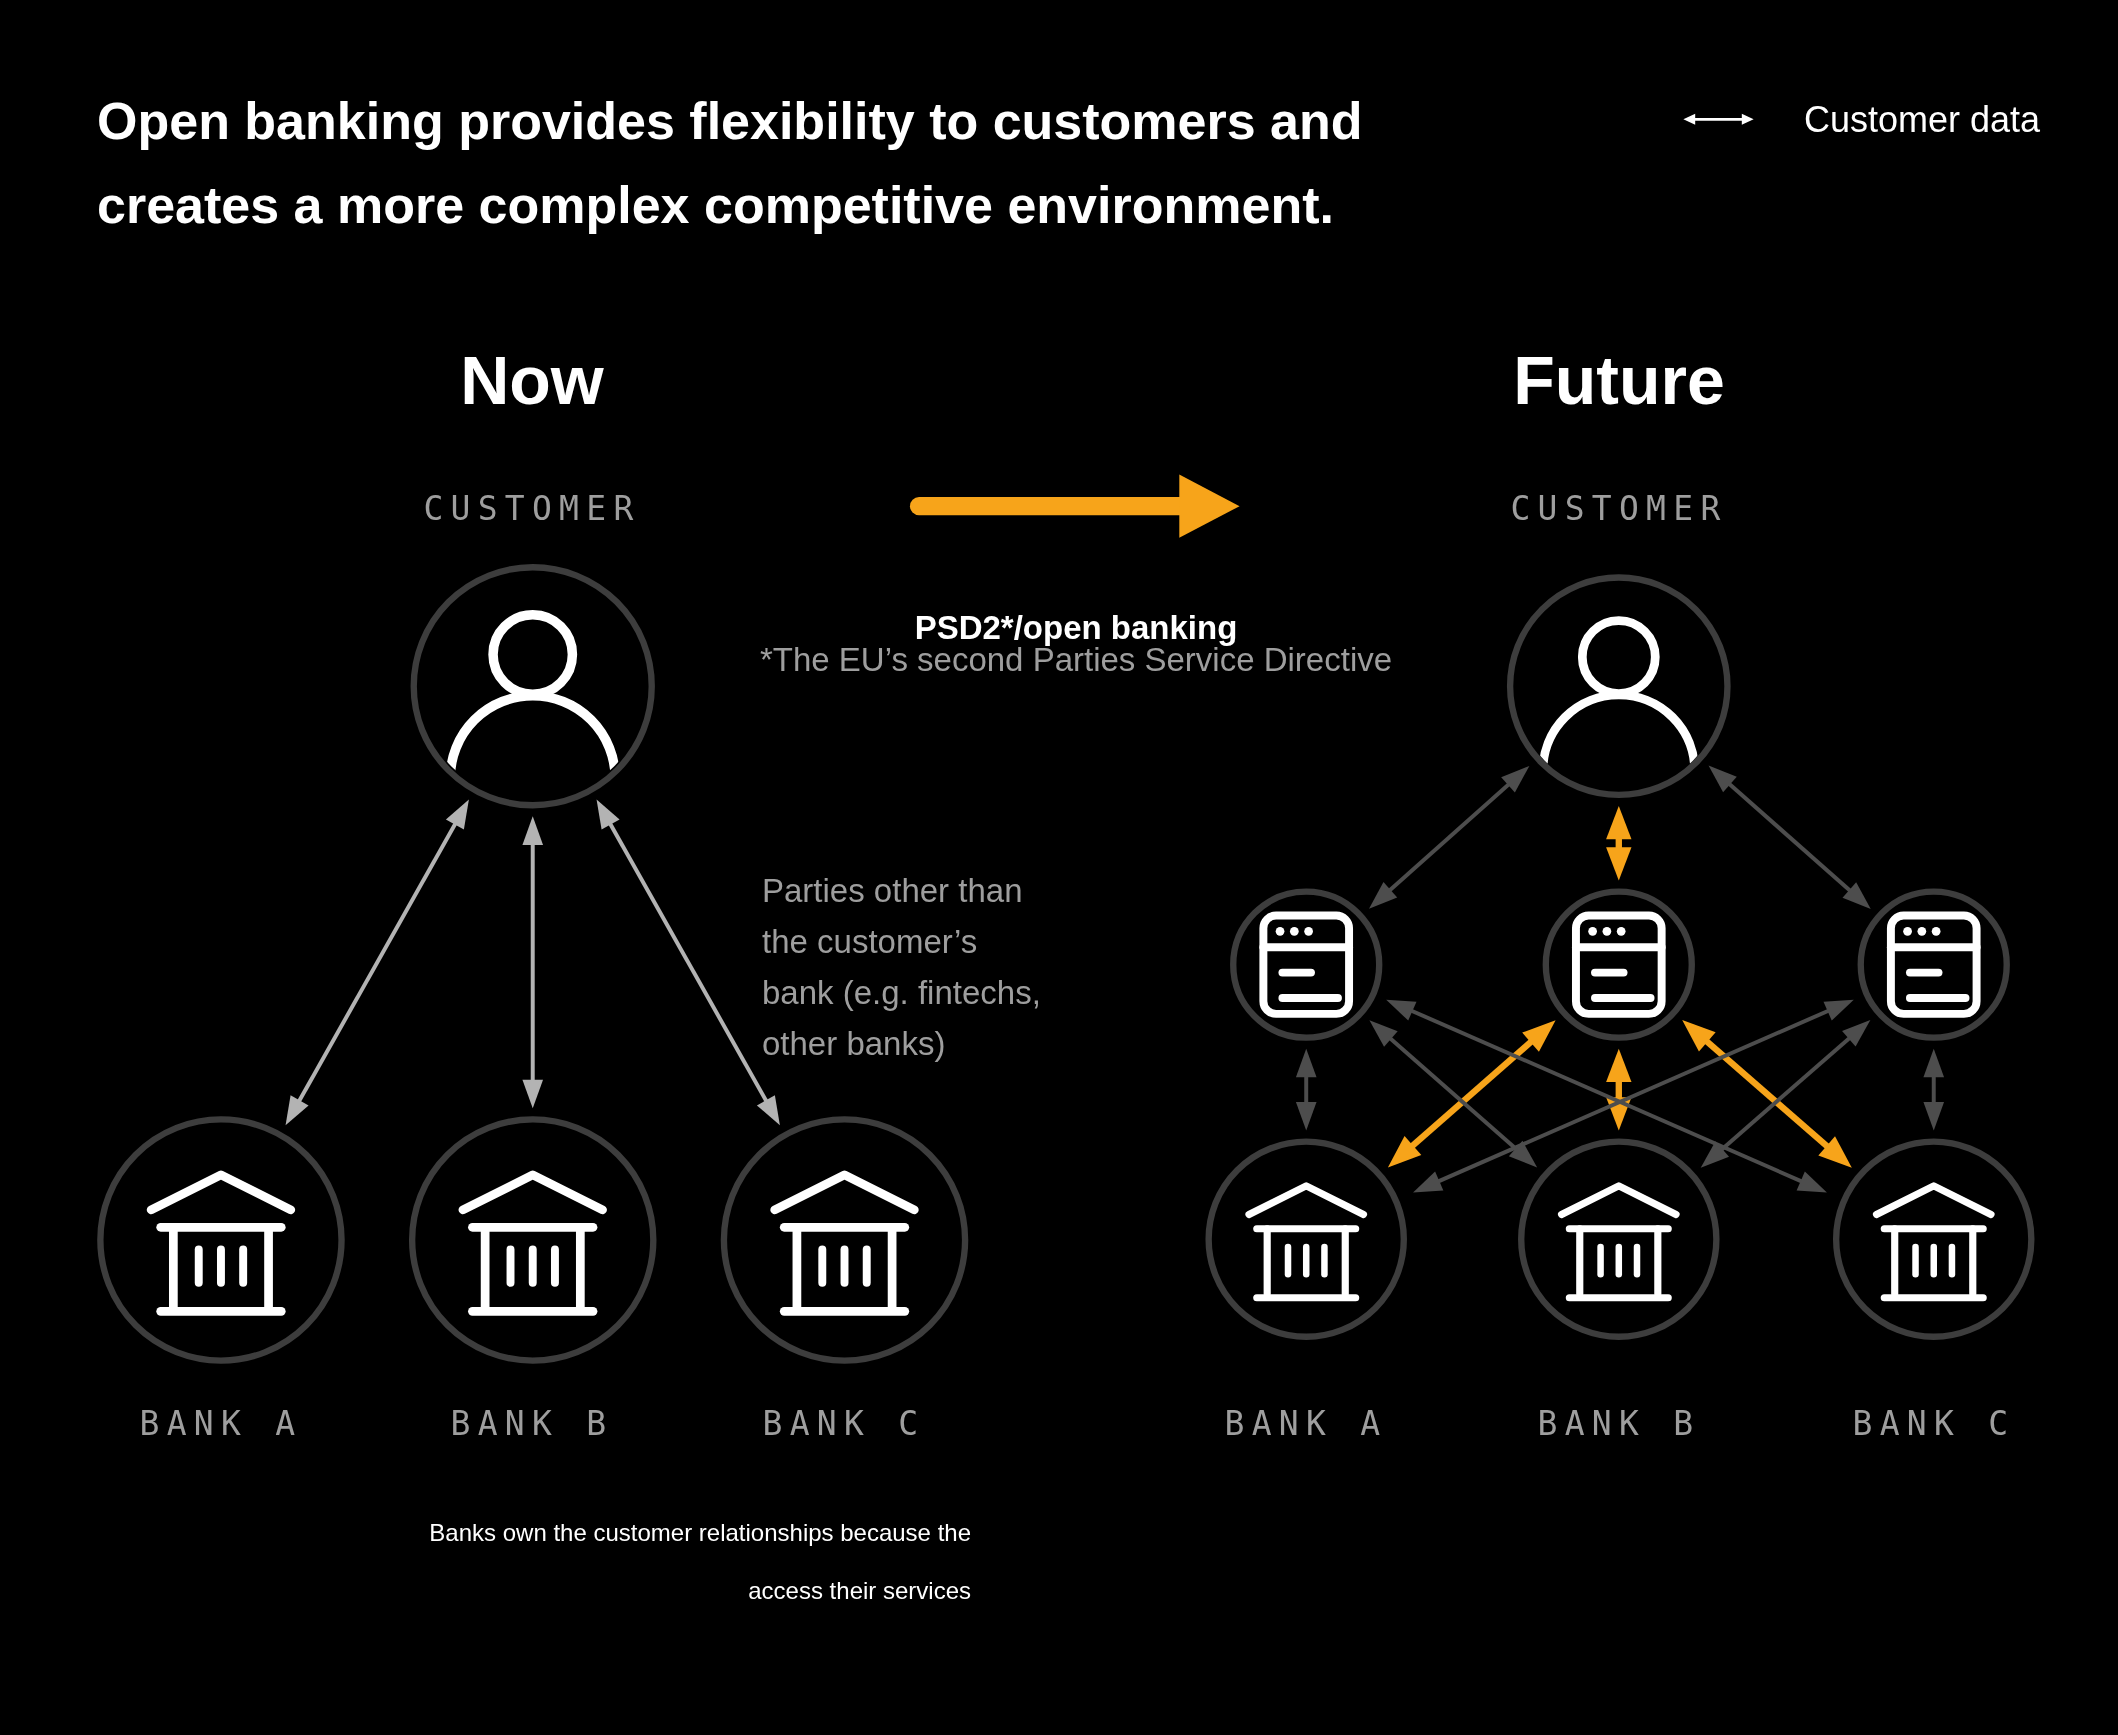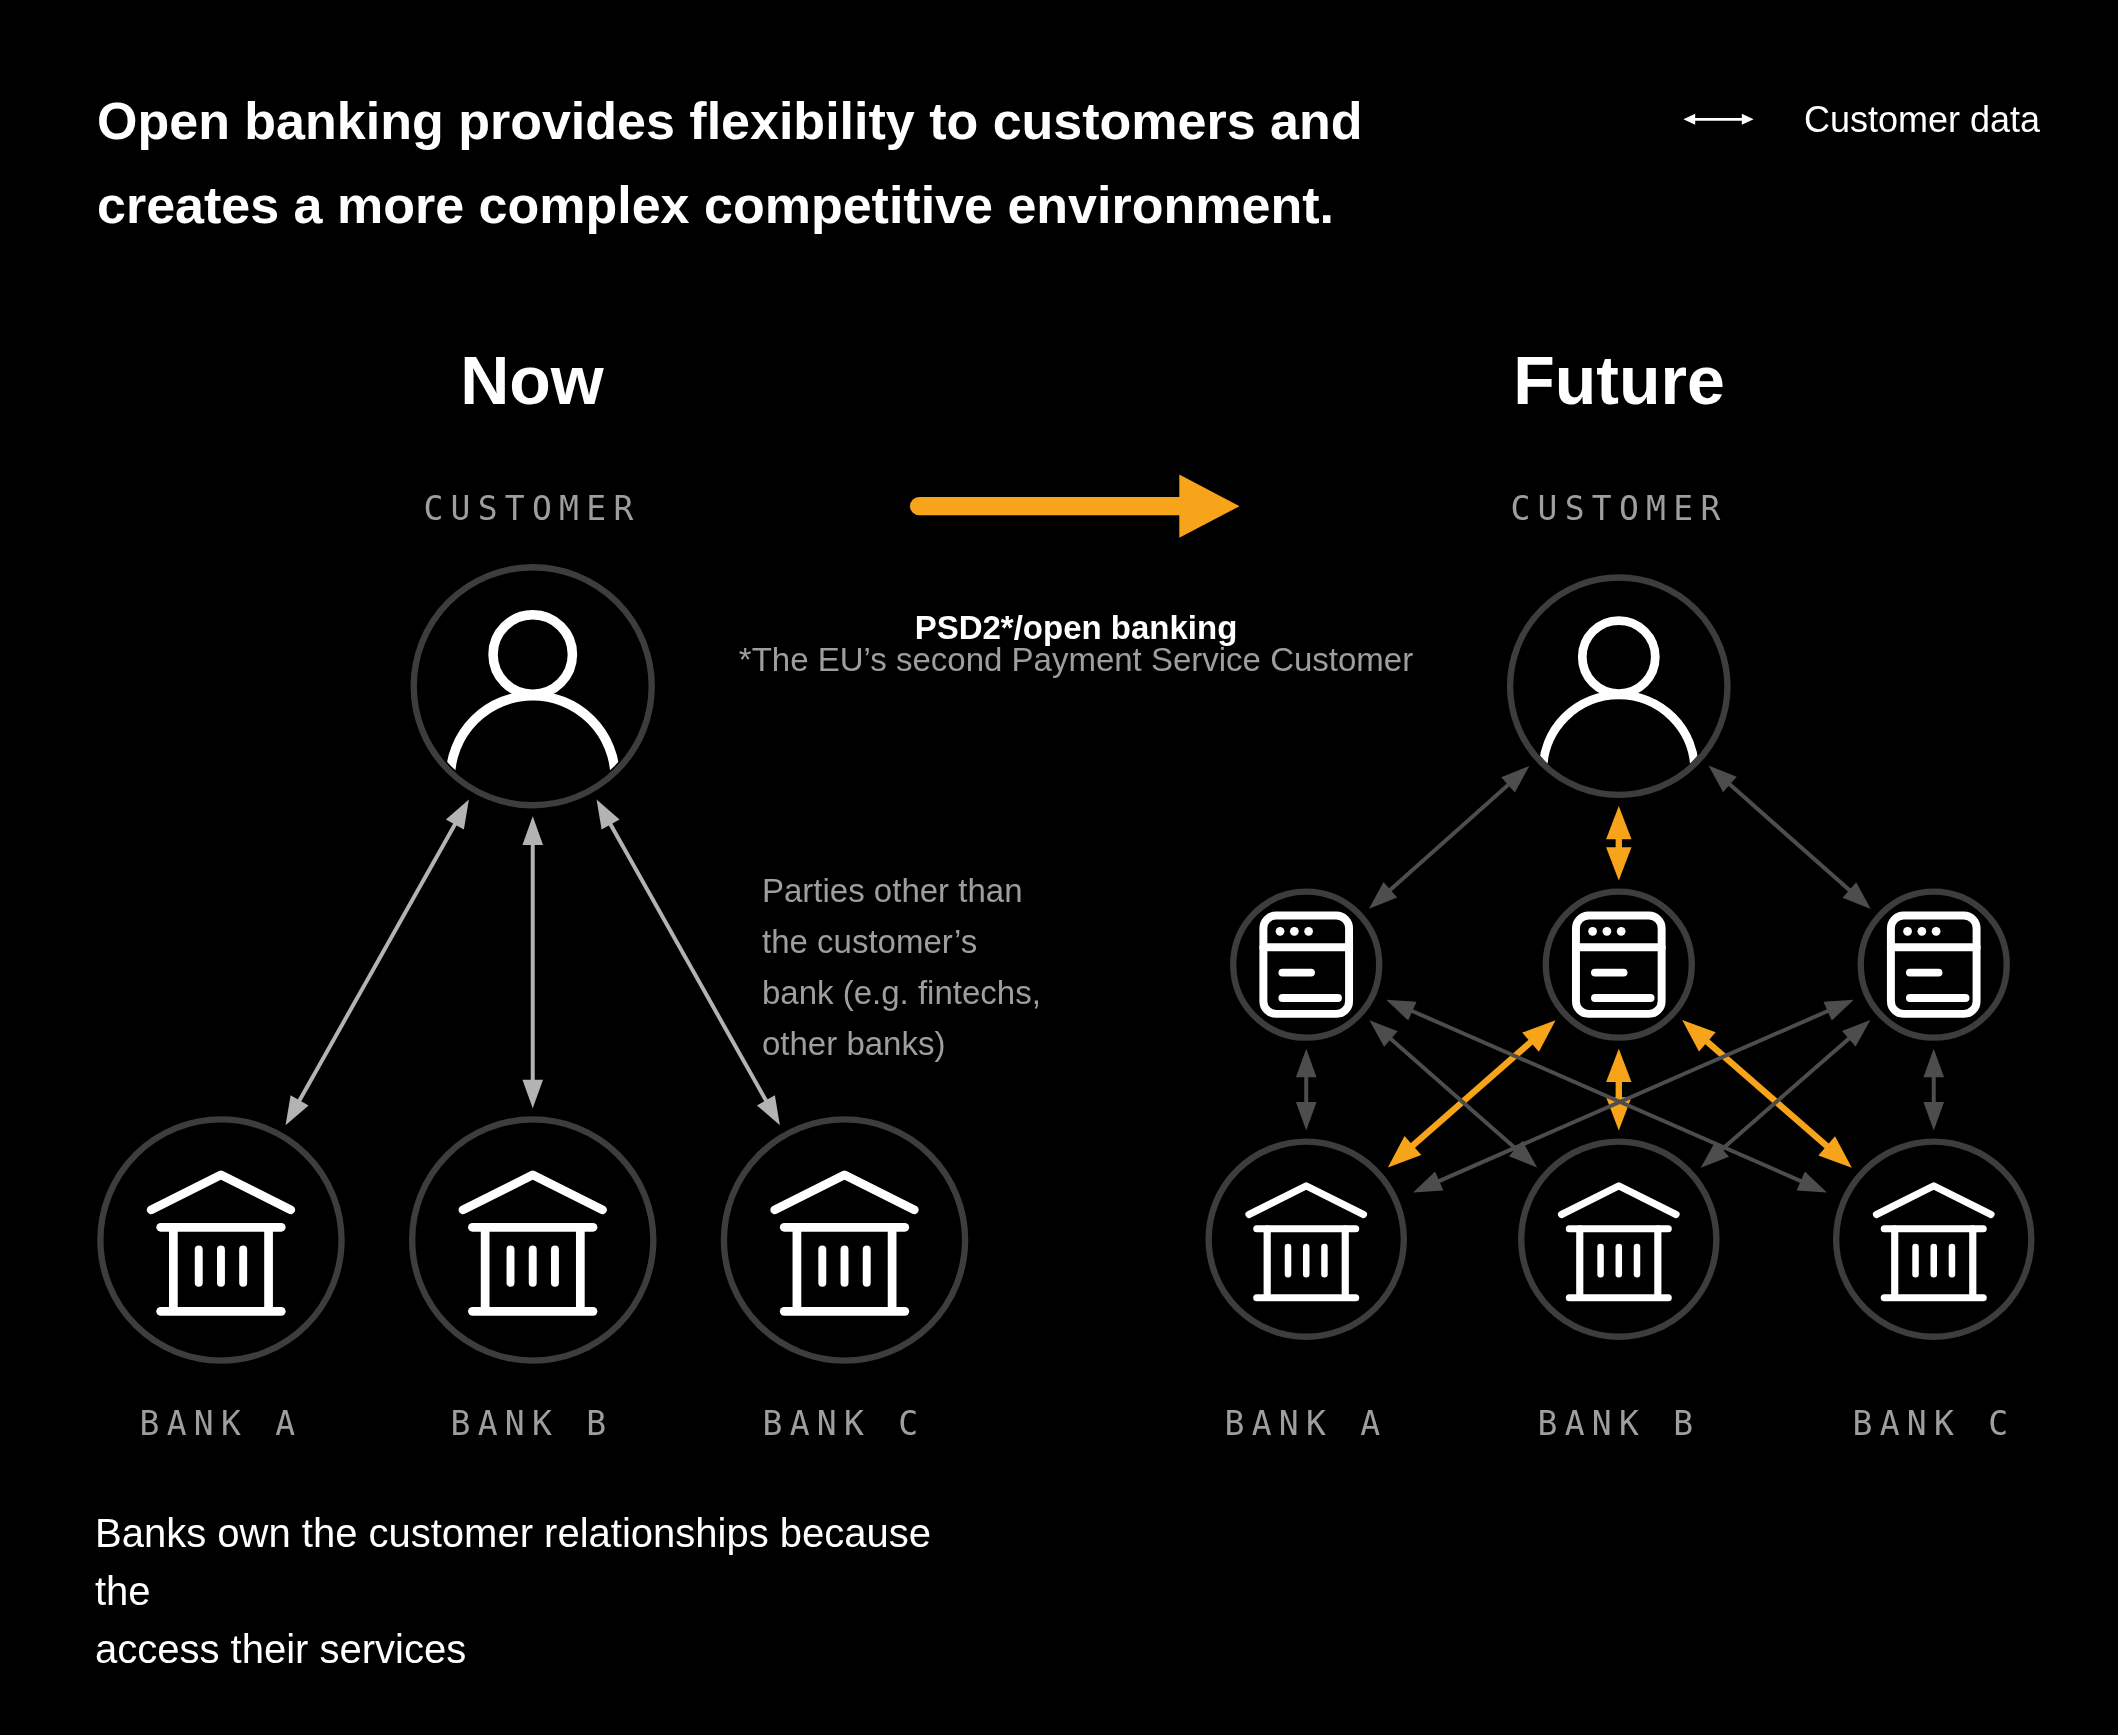--- a/index.html
+++ b/index.html
@@ -24,21 +24,21 @@
   .legend-label{font-size:36px;color:var(--white);font-weight:400;}
   .heading{font-size:68px;font-weight:700;color:var(--white);transform:translateX(-50%);white-space:nowrap;}
   .mono{
     font-family:"DejaVu Sans Mono","Liberation Mono",monospace;
     color:var(--gray-label);letter-spacing:0.22em;font-size:33px;
     transform:translateX(-50%);white-space:nowrap;
   }
   .psd2-heading{left:1076px;top:570px;font-size:33px;font-weight:700;transform:translateX(-50%);white-space:nowrap;margin-top:39px;}
   .psd2-sub{left:1076px;top:641px;font-size:33px;color:var(--gray-label);transform:translateX(-50%);white-space:nowrap;}
   .parties-note{left:762px;top:865px;width:448px;font-size:33px;line-height:51px;color:var(--gray-label);}
-  .caption{top:1504px;width:876px;text-align:left;font-size:40px;line-height:58px;color:var(--white);}
+  .caption{top:1504px;width:876px;text-align:right;font-size:24px;line-height:58px;color:var(--white);}
   .caption-now{left:95px;}
   .caption-future{left:1181px;}
   svg.diagram{position:absolute;left:0;top:0;width:2119px;height:1735px;}
   .node-icon{stroke:var(--white);fill:none;stroke-linecap:round;stroke-linejoin:round;}
 </style>
 </head>
 <body>
 
 <div class="stage">
 
@@ -62,21 +62,21 @@
   <div class="abs mono" style="left:532px;top:489px;">CUSTOMER</div>
   <div class="abs mono" style="left:1619px;top:489px;">CUSTOMER</div>
   <div class="abs mono" style="left:221px;top:1404px;">BANK A</div>
   <div class="abs mono" style="left:532px;top:1404px;">BANK B</div>
   <div class="abs mono" style="left:844px;top:1404px;">BANK C</div>
   <div class="abs mono" style="left:1306px;top:1404px;">BANK A</div>
   <div class="abs mono" style="left:1619px;top:1404px;">BANK B</div>
   <div class="abs mono" style="left:1934px;top:1404px;">BANK C</div>
 
   <div class="abs psd2-heading">PSD2*/open banking</div>
-  <div class="abs psd2-sub">*The EU’s second Payment Service Customer</div>
+  <div class="abs psd2-sub">*The EU’s second Parties Service Directive</div>
 
   <div class="abs parties-note">
     <div>Parties other than</div>
     <div>the customer’s</div>
     <div>bank (e.g. fintechs,</div>
     <div>other banks)</div>
   </div>
 
   <div class="abs caption caption-now">
     <div>Banks own the customer relationships because the</div>

